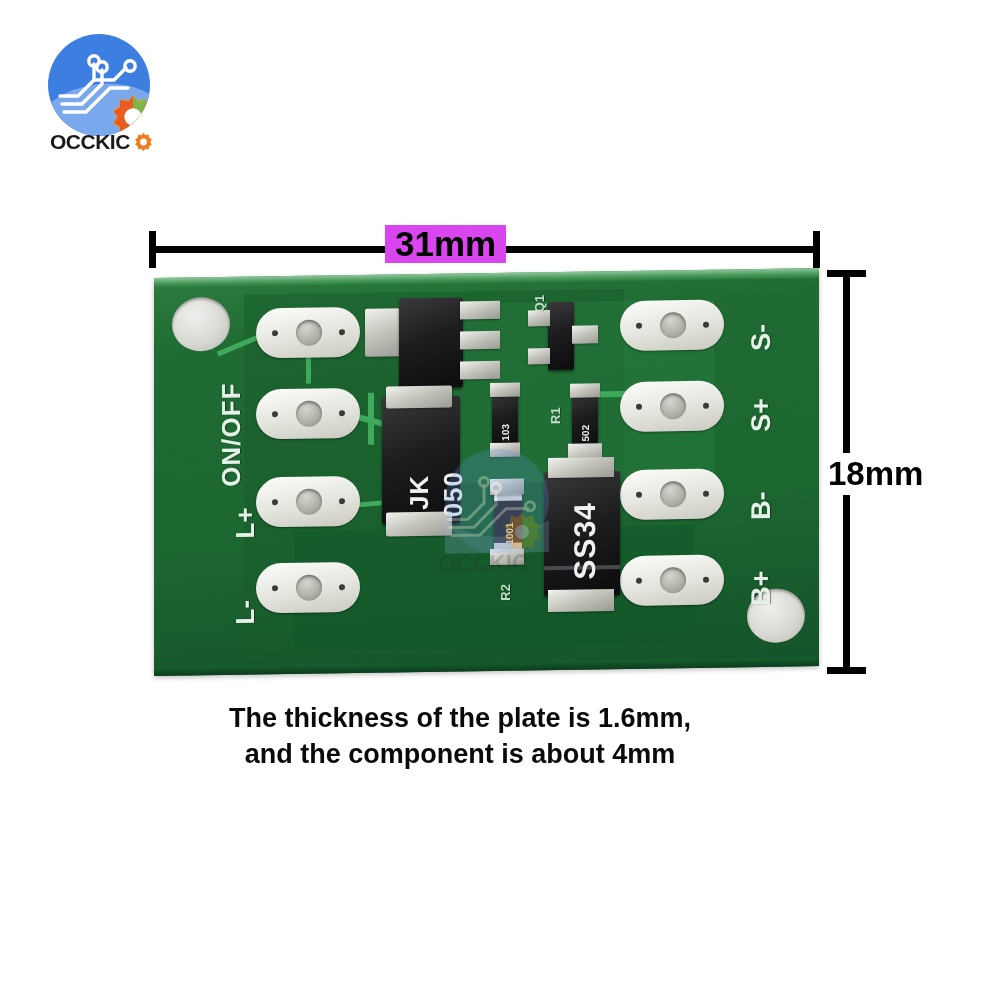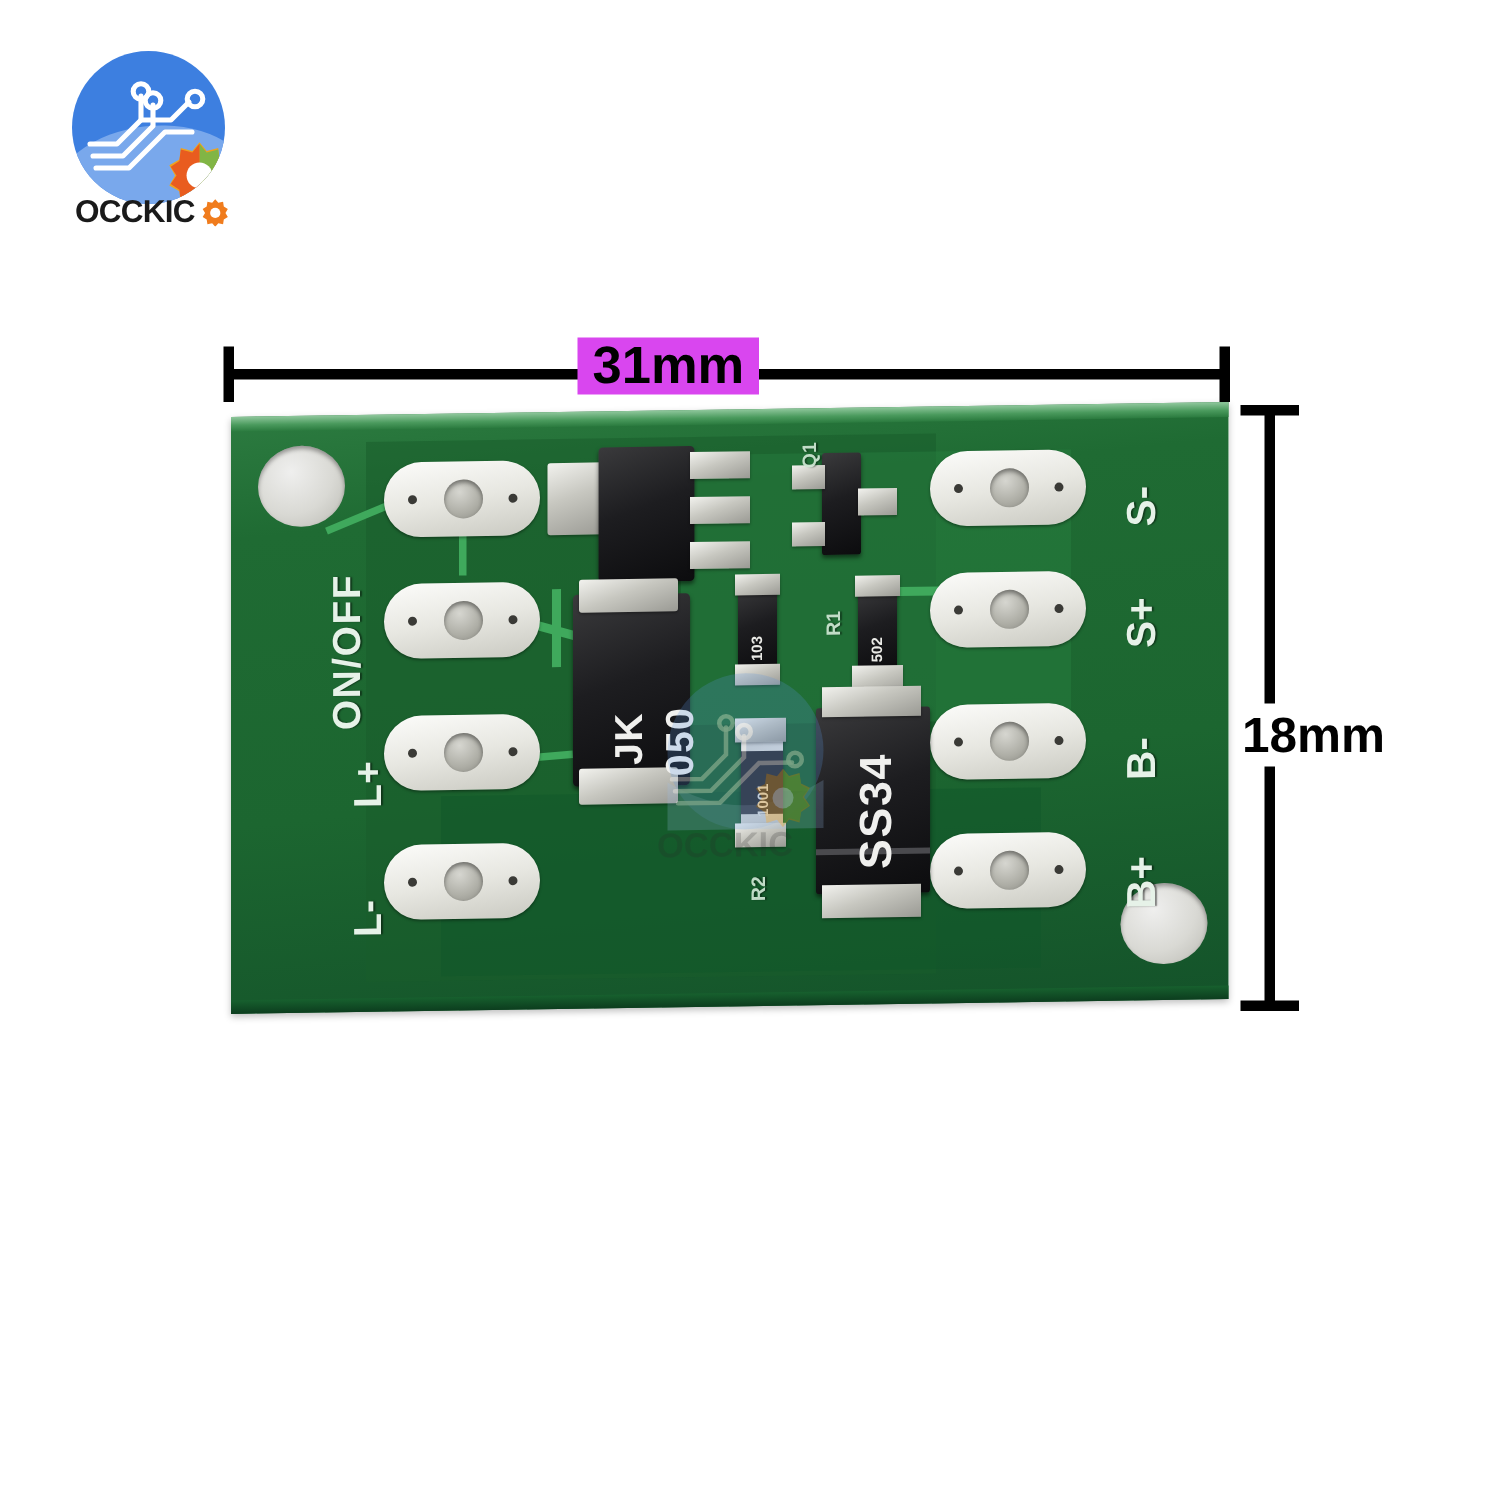--- a/index.html
+++ b/index.html
@@ -148,21 +148,20 @@
     left: 826px;
     top: 453px;
     font-size: 33px;
     font-weight: bold;
     color: #000;
     background: #fff;
     padding: 3px 2px;
     line-height: 36px;
     white-space: nowrap;
     font-family: "Liberation Sans", sans-serif;
-    margin-top: 16px;
   }
 
   
   .caption {
     position: absolute;
     left: 150px;
     top: 700px;
     width: 620px;
     text-align: center;
     font-size: 27px;
@@ -519,14 +518,18 @@
           <path d="M16 1 L20 6 L27 4 L28 11 L33 14 L29 19 L33 25 L28 28 L27 35 L20 33 L16 38" fill="#7ab648" opacity="0.7"></path>
           <circle cx="16" cy="19.5" r="7" fill="#ffffff" opacity="0.8"></circle>
         </g>
         <text x="16" y="136" font-family="Liberation Sans, sans-serif" font-size="23" font-weight="bold" fill="#2b2b2b" opacity="0.5">OCCKIC</text>
       </svg>
 
       <div class="board-bottom-edge"></div>
     </div>
   </div>
 
+  <div class="caption">
+    <div>The thickness of the plate is 1.6mm,</div>
+    <div>and the component is about 4mm</div>
+  </div>
 
 </div>
 
 </body></html>

